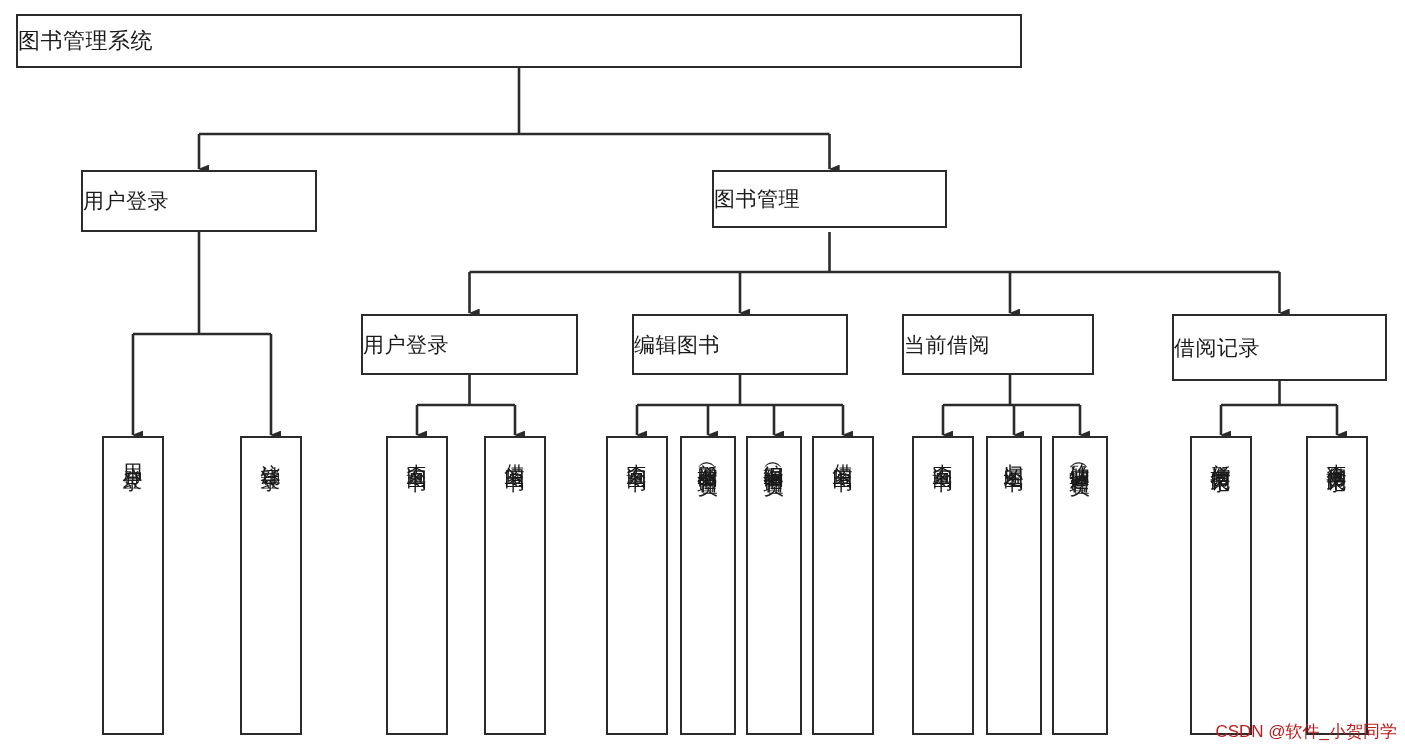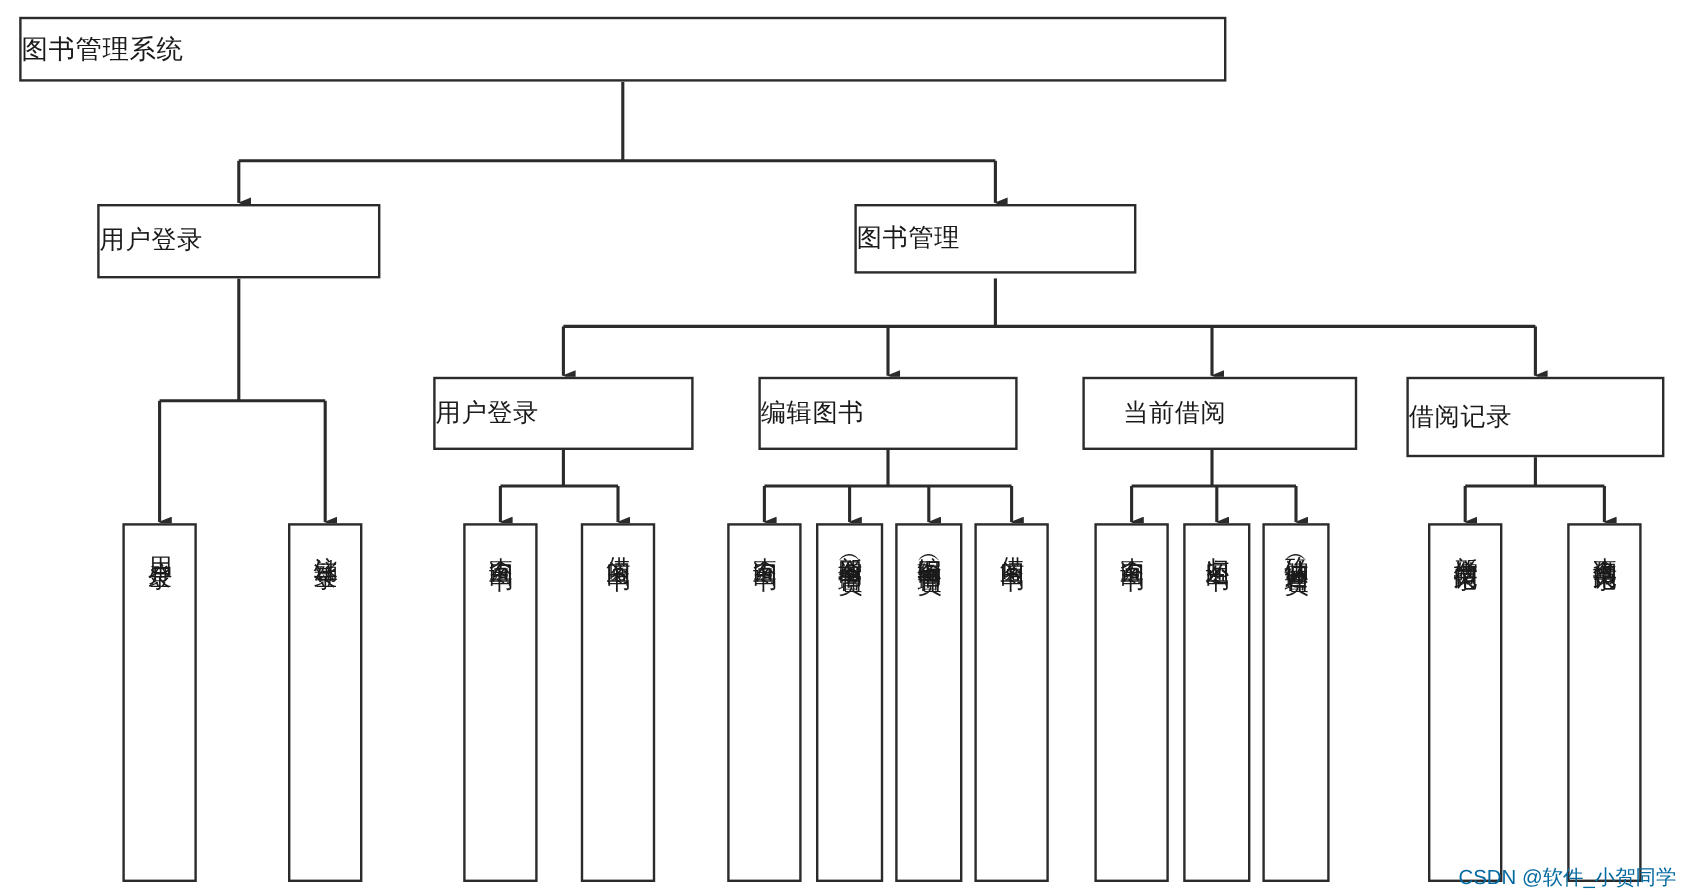--- a/index.html
+++ b/index.html
@@ -57,21 +57,21 @@
     letter-spacing:3px;
     white-space:nowrap;
     margin:0 auto;
   }
   .node.v.tall .label{ letter-spacing:2px; }
   .watermark{
     position:absolute;
     right:8px;
     bottom:4px;
     font-size:17px;
-    color:#0369a1;
+    color:#b91c1c;
     white-space:nowrap;
     z-index:5;
     font-family:"Liberation Sans","DejaVu Sans",sans-serif;
   }
 </style>
 </head>
 <body>
 
 <div id="canvas">
 
@@ -127,21 +127,21 @@
       </div>
       <div class="node h" style="left: 712px; top: 170px; width: 235px; height: 58px;">
         <span class="label">图书管理</span>
       </div>
       <div class="node h" style="left: 361px; top: 314px; width: 217px; height: 61px;">
         <span class="label">用户登录</span>
       </div>
       <div class="node h" style="left: 632px; top: 314px; width: 216px; height: 61px;">
         <span class="label">编辑图书</span>
       </div>
-      <div class="node h" style="left: 902px; top: 314px; width: 229px; height: 61px; padding-left: 32px;">
+      <div class="node h" style="left: 902px; top: 314px; width: 192px; height: 61px;">
         <span class="label">当前借阅</span>
       </div>
       <div class="node h" style="left: 1172px; top: 314px; width: 215px; height: 67px;">
         <span class="label">借阅记录</span>
       </div>
       <div class="node v" style="left: 102px; top: 436px; width: 62px; height: 299px;">
         <span class="label">用户登录</span>
       </div>
       <div class="node v" style="left: 240px; top: 436px; width: 62px; height: 299px;">
         <span class="label">注销登录</span>

